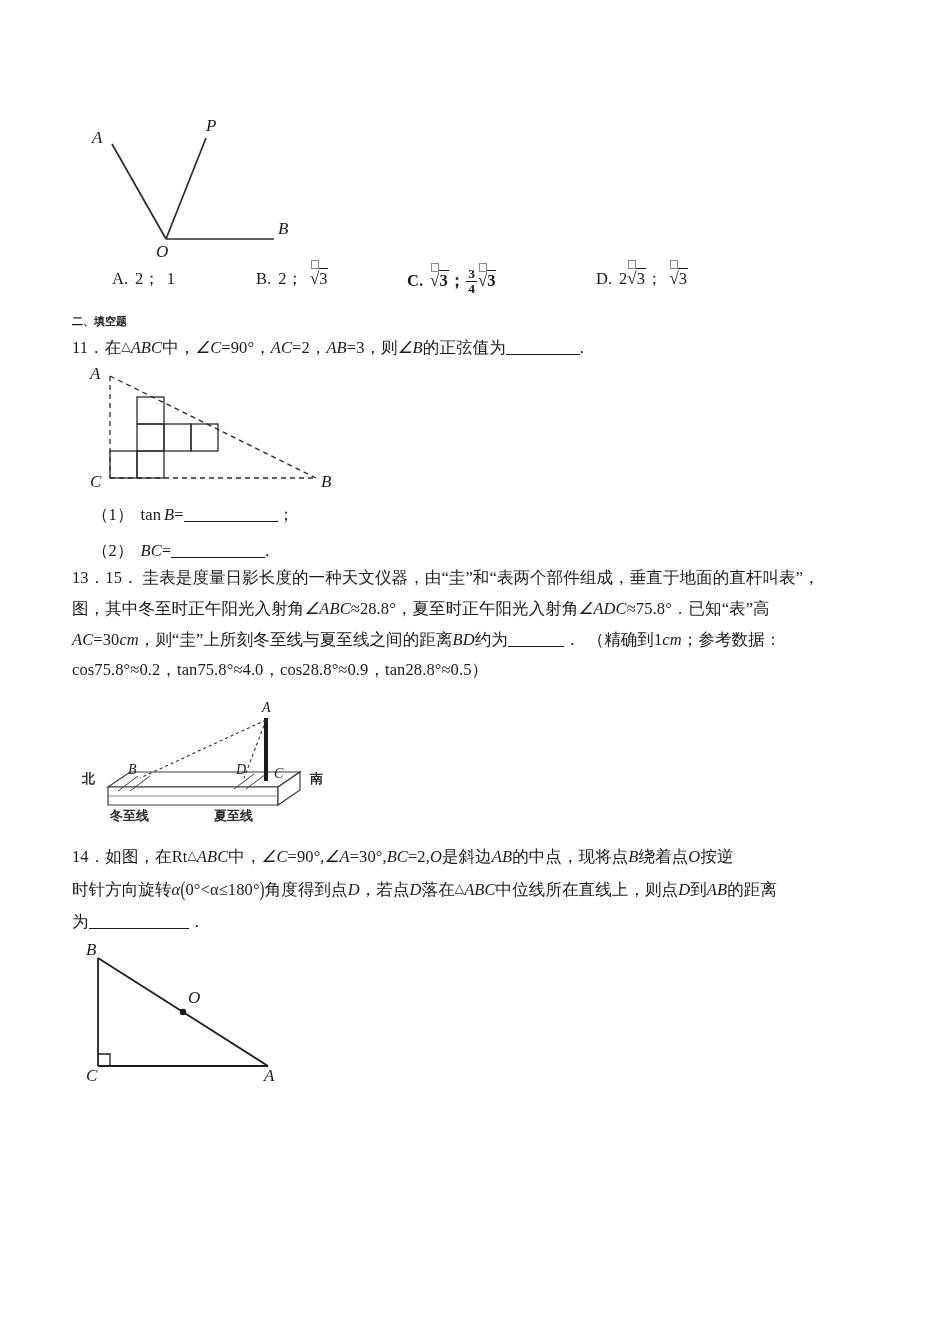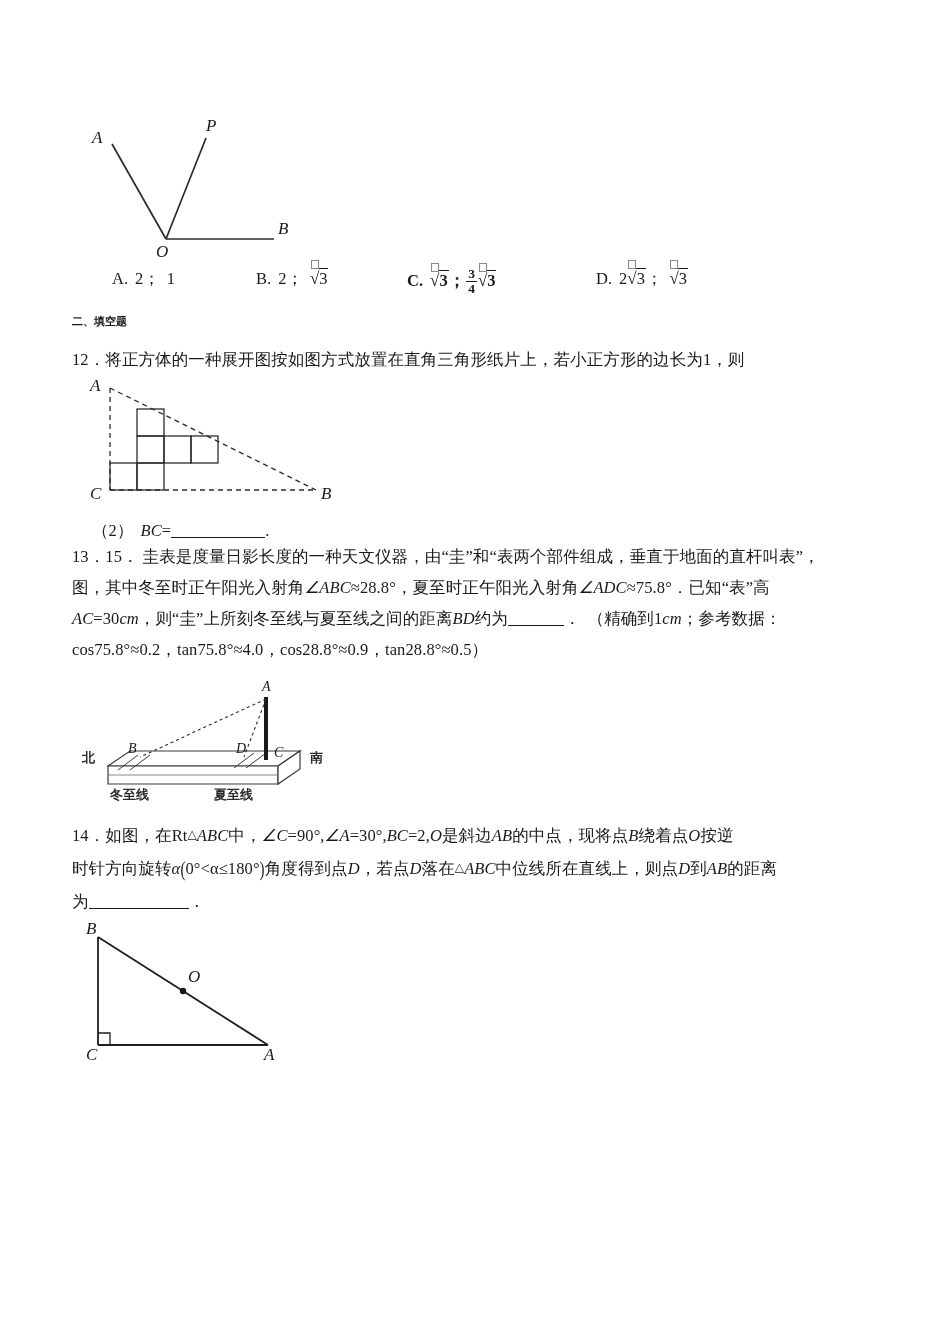--- a/index.html
+++ b/index.html
@@ -148,24 +148,24 @@
     <div class="choice" style="left:329px;font-weight:bold;">
       <span>C.</span><span class="sp"></span><span class="radical"><span class="idxbox"></span><span class="rsym">√</span><span class="rad-arg">3</span></span>；<span class="frac"><span class="num">3</span><span class="den">4</span></span><span class="radical"><span class="idxbox"></span><span class="rsym">√</span><span class="rad-arg">3</span></span>
     </div>
     <div class="choice" style="left:518px;">
       <span>D.</span><span class="sp"></span><span class="mn">2</span><span class="radical"><span class="idxbox"></span><span class="rsym">√</span><span class="rad-arg">3</span></span>；<span class="sp"></span><span class="radical"><span class="idxbox"></span><span class="rsym">√</span><span class="rad-arg">3</span></span>
     </div>
   </div>
 
   <div class="sec-head" style="margin-top:12px; margin-left:-6px;">二、填空题</div>
 
-
-  <div class="line" style="margin-top:18px; margin-left:-6px;">
-    <span>12．</span><span>将正方体的一种展开图按如图方式放置在直角三角形纸片上，若小正方形的边长为1，则</span>
-  </div>
+  <div class="line" style="margin-top:6px; margin-left:-6px;">
+    <span>11．</span><span>在</span><span class="tri-sym">△</span><span class="mi">ABC</span><span>中，</span><span class="mi">∠C</span><span>=90°，</span><span class="mi">AC</span><span>=2，</span><span class="mi">AB</span><span>=3，</span><span>则</span><span class="mi">∠B</span><span>的正弦值为</span><span class="blank" style="width:74px;"></span><span>.</span>
+  </div>
+
 
   <div class="fig" style="height:128px; margin-top:6px;">
     <svg width="300" height="128" viewBox="0 0 300 128">
 
       <line x1="32" y1="8" x2="32" y2="110" stroke="#2b2b2b" stroke-width="1.3" stroke-dasharray="5,4"></line>
       <line x1="32" y1="110" x2="238" y2="110" stroke="#2b2b2b" stroke-width="1.3" stroke-dasharray="5,4"></line>
       <line x1="32" y1="8" x2="238" y2="110" stroke="#2b2b2b" stroke-width="1.3" stroke-dasharray="5,4"></line>
 
       <rect x="59" y="29" width="27" height="27" fill="none" stroke="#2b2b2b" stroke-width="1.3"></rect>
 
@@ -174,20 +174,23 @@
       <rect x="113" y="56" width="27" height="27" fill="none" stroke="#2b2b2b" stroke-width="1.3"></rect>
 
       <rect x="32" y="83" width="27" height="27" fill="none" stroke="#2b2b2b" stroke-width="1.3"></rect>
       <rect x="59" y="83" width="27" height="27" fill="none" stroke="#2b2b2b" stroke-width="1.3"></rect>
     </svg>
     <span class="lbl" style="left:12px; top:-4px;">A</span>
     <span class="lbl" style="left:12px; top:104px;">C</span>
     <span class="lbl" style="left:243px; top:104px;">B</span>
   </div>
 
+  <div class="line" style="margin-top:6px; margin-left:14px;">
+    <span>（1）</span><span class="sp"></span><span class="mn">tan</span><span class="sp" style="width:3px;"></span><span class="mi">B</span><span>=</span><span class="blank" style="width:94px;"></span><span>；</span>
+  </div>
   <div class="line" style="margin-top:10px; margin-left:14px;">
     <span>（2）</span><span class="sp"></span><span class="mi">BC</span><span>=</span><span class="blank" style="width:94px;"></span><span>.</span>
   </div>
 
   <div class="line" style="margin-left:-6px;">
     <span>13．15．</span><span class="sp" style="width:4px;"></span><span>圭表是度量日影长度的一种天文仪器，由“圭”和“表两个部件组成，垂直于地面的直杆叫表”，</span>
   </div>
   <div class="line" style="margin-top:4px; margin-left:-6px;">
     <span>图，其中冬至时正午阳光入射角</span><span class="mi">∠ABC</span><span>≈28.8°，夏至时正午阳光入射角</span><span class="mi">∠ADC</span><span>≈75.8°．已知“表”高</span>
   </div>

